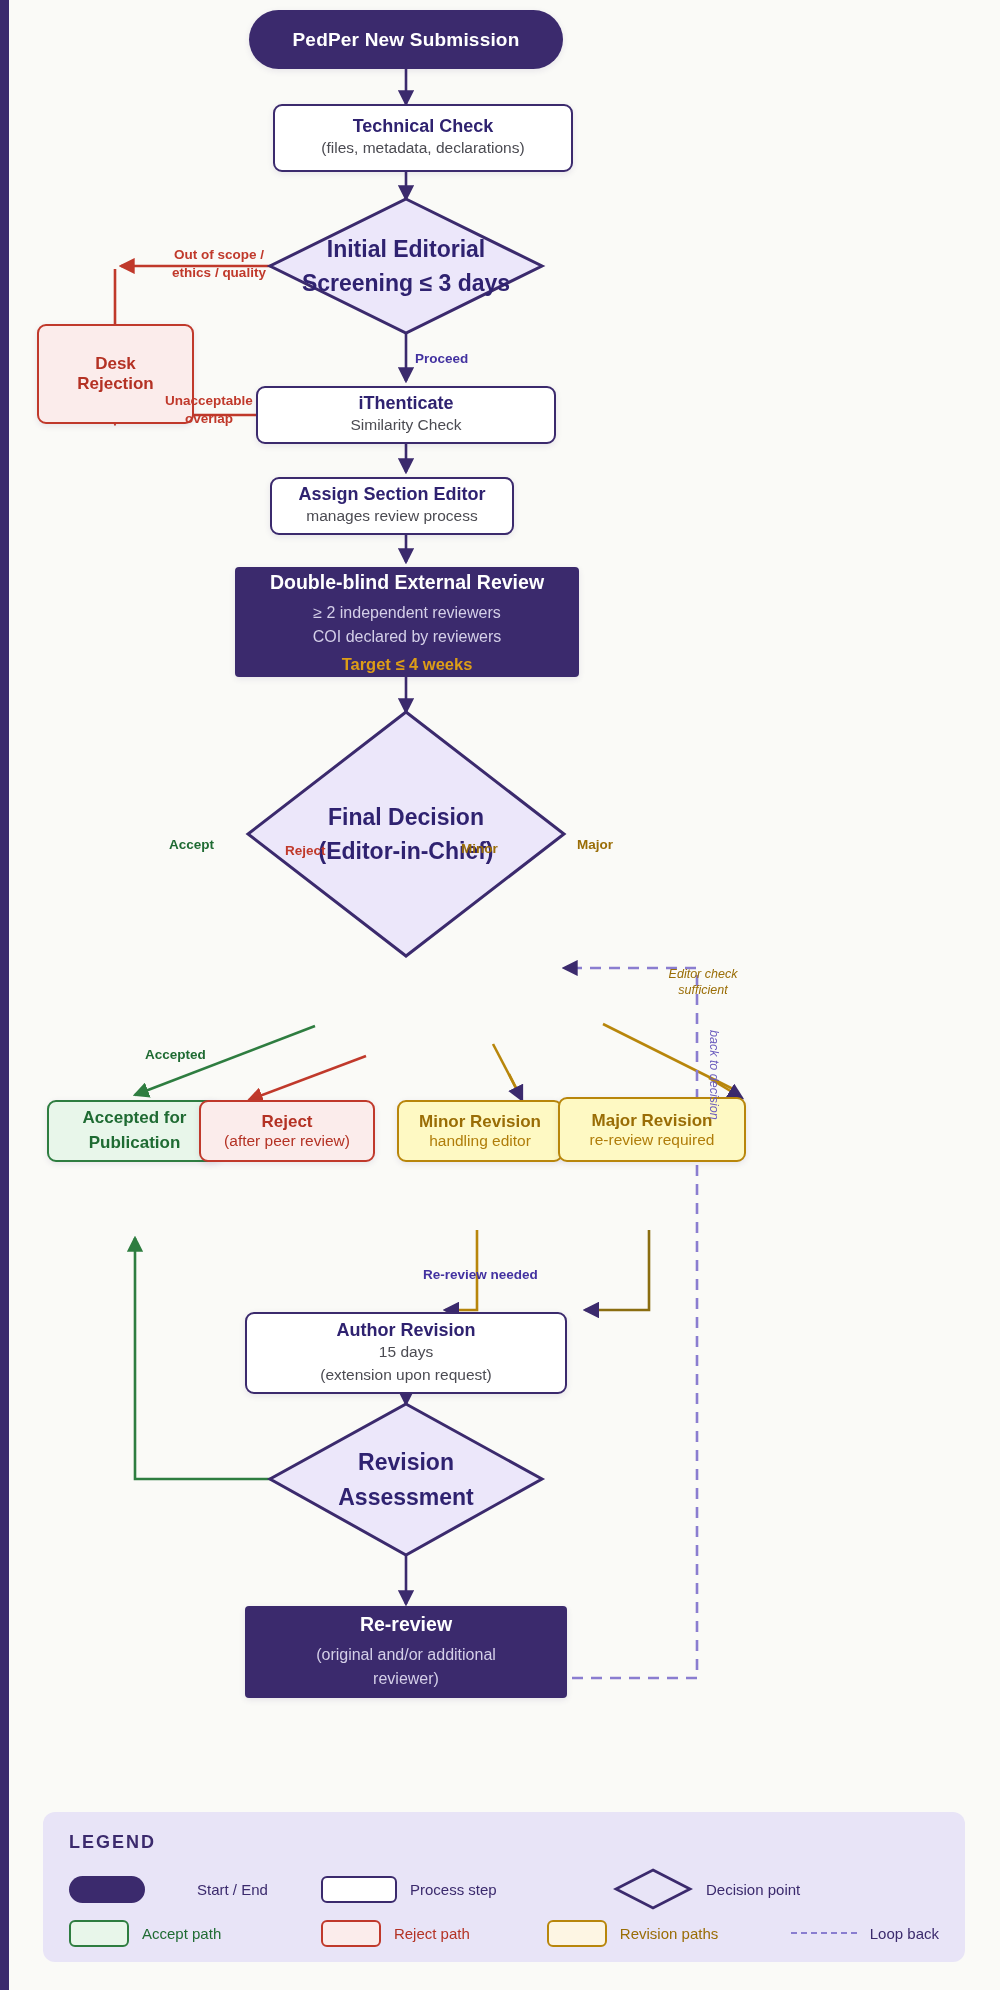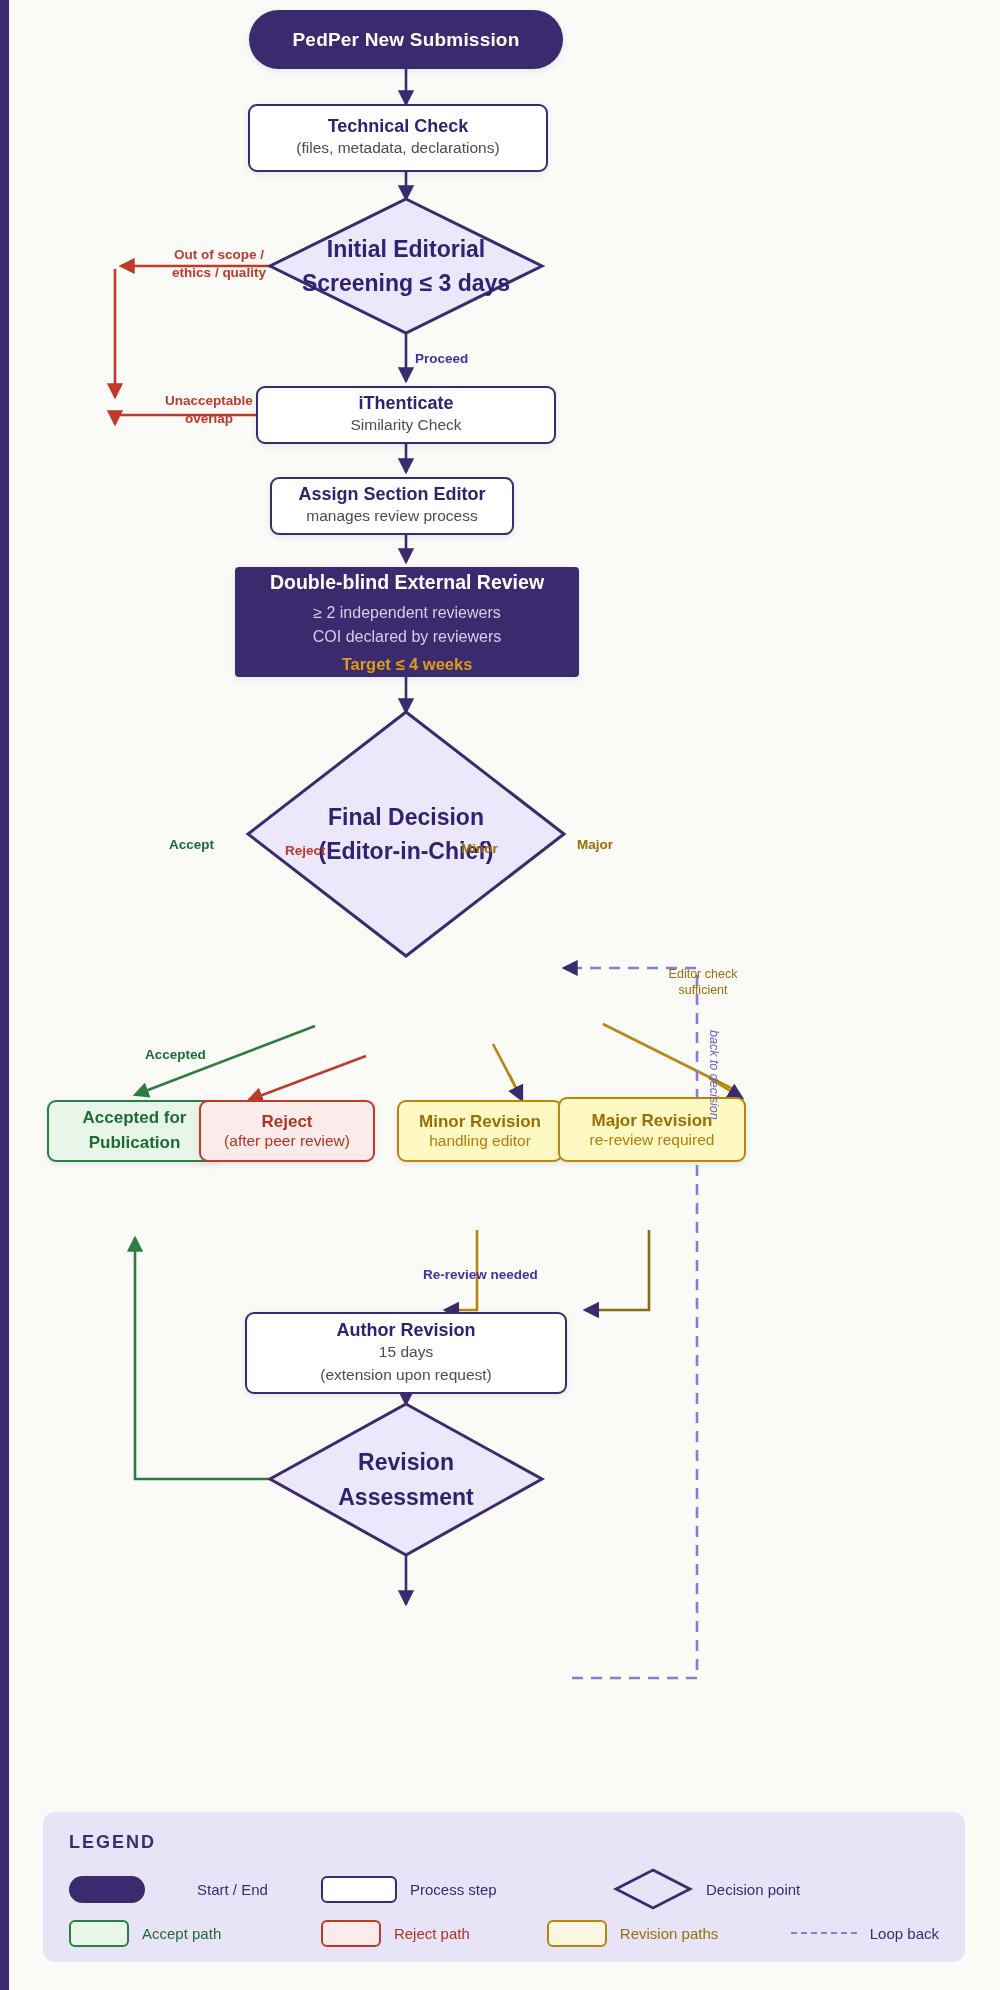--- a/index.html
+++ b/index.html
@@ -71,21 +71,21 @@
 
   
   .elabel {
     position: absolute; font-weight: bold; font-size: 13.5px;
     line-height: 1.3; white-space: pre-line; text-align: center;
   }
   .el-purple { color: #4231a0; }
   .el-red    { color: #c0392b; }
   .el-green  { color: #1f6b33; }
   .el-gold   { color: #9a6d06; }
-  .el-italic { font-weight: normal; }
+  .el-italic { font-style: italic; font-weight: normal; }
 
   .vtext {
     position: absolute; font-size: 12.5px; font-style: italic;
     color: #6a5bbd; white-space: nowrap;
     transform-origin: 0 0; transform: rotate(90deg);
   }
 
   
   .legend {
     position: absolute; left: 34px; top: 1812px;
@@ -183,32 +183,36 @@
       <polygon points="397,199 533,266 397,333 261,266"></polygon>
       <polygon points="397,712 555,834 397,956 239,834"></polygon>
       <polygon points="397,1404 533,1479 397,1555 261,1479"></polygon>
     </g>
   </svg>
 
   <div class="node pill" style="left:240px; top:10px; width:314px; height:59px;">
     <div class="t1">PedPer New Submission</div>
   </div>
 
-  <div class="node proc" style="left:239px; top:104px; width:300px; height:68px;">
+  <div class="node proc" style="left:264px; top:104px; width:300px; height:68px;">
     <div class="t1">Technical Check</div>
     <div class="t2">(files, metadata, declarations)</div>
   </div>
 
   <div class="node dec" style="left:261px; top:199px; width:272px; height:134px;">
     <div class="dlabel">
       <div>Initial Editorial</div>
       <div>Screening ≤ 3 days</div>
     </div>
   </div>
 
+  <div class="node reject" style="left:28px; top:324px; width:157px; height:100px;">
+    <div class="t1">Desk</div>
+    <div class="t1">Rejection</div>
+  </div>
 
   <div class="node proc" style="left:247px; top:386px; width:300px; height:58px;">
     <div class="t1">iThenticate</div>
     <div class="t2">Similarity Check</div>
   </div>
 
   <div class="node proc" style="left:261px; top:477px; width:244px; height:58px;">
     <div class="t1">Assign Section Editor</div>
     <div class="t2">manages review process</div>
   </div>
@@ -253,20 +257,25 @@
     <div class="t3">(extension upon request)</div>
   </div>
 
   <div class="node dec" style="left:261px; top:1404px; width:272px; height:151px;">
     <div class="dlabel">
       <div>Revision</div>
       <div>Assessment</div>
     </div>
   </div>
 
+  <div class="node dark" style="left:236px; top:1606px; width:322px; height:92px;">
+    <div class="t1">Re-review</div>
+    <div class="t2">(original and/or additional</div>
+    <div class="t2">reviewer)</div>
+  </div>
 
   <div class="elabel el-red" style="left:145px; top:246px; width:130px;">Out of scope /
 ethics / quality</div>
 
   <div class="elabel el-purple" style="left:406px; top:350px;">Proceed</div>
 
   <div class="elabel el-red" style="left:150px; top:392px; width:100px; text-align:center;">Unacceptable
 overlap</div>
 
   <div class="elabel el-green" style="left:160px; top:836px;">Accept</div>

